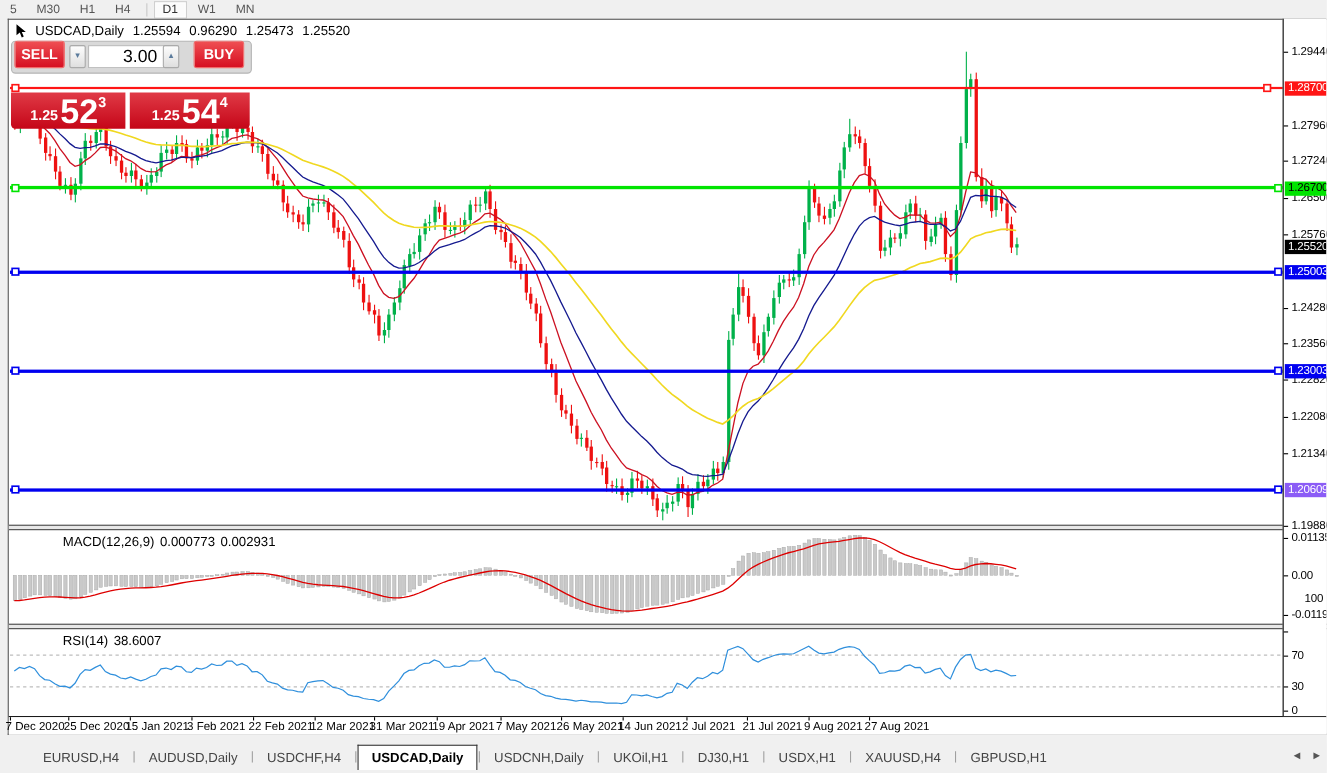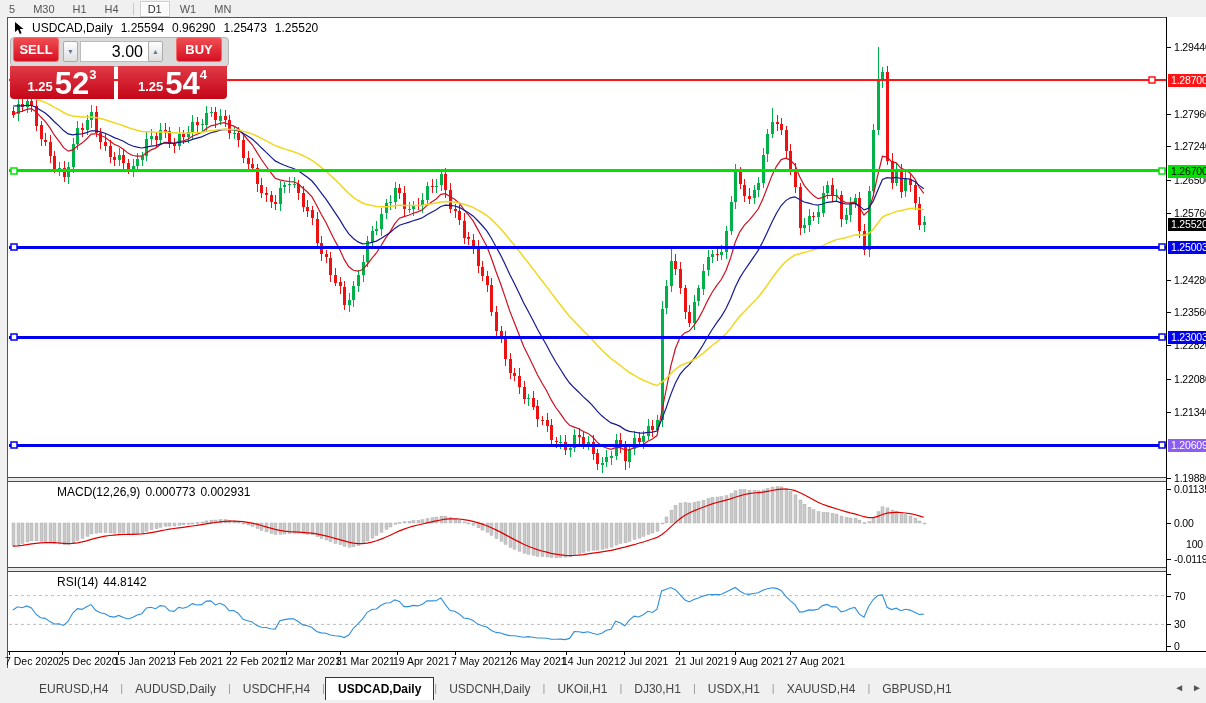--- a/index.html
+++ b/index.html
@@ -27,21 +27,21 @@
   .tp-chrome{left:10px;top:37px;width:217px;height:28px;background:#d9d9d9;border:1px solid #b5b5b5;border-radius:4px;}
   .tp-btn{position:absolute;top:37px;height:25px;border:1px solid #f26a6a;border-radius:3px;
           background:linear-gradient(#ef4e52,#d60f22);color:#fff;font-weight:bold;font-size:13px;
           font-family:"Liberation Sans",sans-serif;cursor:pointer;padding:0;}
   #sell-btn{left:13px;width:46px;}
   #buy-btn{left:176px;width:46px;}
   .spin{position:absolute;top:41px;width:15px;height:21px;background:linear-gradient(#fdfdfd,#dfdfdf);
         border:1px solid #aaa;border-radius:2px;color:#5b7b9c;font-size:7px;padding:0;cursor:pointer;}
   #vol-input{position:absolute;left:80px;top:41px;width:62px;height:19px;border:1px solid #bbb;
              font-size:16px;text-align:right;padding:0 6px 0 0;font-family:"Liberation Sans",sans-serif;color:#000;}
-  .px-block{position:absolute;top:66px;height:31px;background:linear-gradient(#e03a46,#c50618);
+  .px-block{position:absolute;top:84px;height:31px;background:linear-gradient(#e03a46,#c50618);
             color:#fff;display:flex;align-items:flex-end;justify-content:center;padding-bottom:2px;}
   #sell-px{left:10px;width:104px;border-radius:0 0 0 4px;}
   #buy-px{left:118px;width:109px;border-radius:0 0 4px 0;}
   .px-block .small{font-size:13px;font-weight:bold;margin:0 2px 3px 0;}
   .px-block .big{font-size:31px;font-weight:bold;line-height:26px;}
   .px-block .sup{font-size:13px;font-weight:bold;align-self:flex-start;margin-top:1px;}
   
   .panel-label{font-size:12px;color:#000;white-space:nowrap;margin-left:44px;}
   .panel-label span{margin-right:5px;}
   
@@ -696,21 +696,21 @@
     <svg id="rsi-svg" class="abs" style="left:1px;top:553px;" width="1158" height="80">
         <line x1="0" y1="24.599999999999998" x2="1158" y2="24.599999999999998" stroke="#bdbdbd" stroke-width="1" stroke-dasharray="3,3"></line>
         <line x1="0" y1="53.4" x2="1158" y2="53.4" stroke="#bdbdbd" stroke-width="1" stroke-dasharray="3,3"></line>
         <polyline points="4.0,39.0 8.6,35.8 13.2,36.8 17.8,34.9 22.4,36.9 27.0,43.2 31.6,46.8 36.2,47.4 40.8,50.6 45.4,53.0 50.0,52.7 54.6,54.4 59.2,50.2 63.8,42.1 68.4,37.7 73.0,38.4 77.6,35.7 82.2,33.6 86.8,39.5 91.4,41.8 96.0,42.8 100.6,45.4 105.2,46.1 109.8,44.4 114.4,46.4 119.0,48.0 123.6,46.5 128.2,44.0 132.8,42.7 137.4,37.0 142.0,36.3 146.6,37.7 151.2,34.6 155.8,35.2 160.4,39.7 165.0,40.3 169.6,36.4 174.2,37.3 178.8,35.8 183.4,32.6 188.0,34.0 192.6,33.6 197.2,30.1 201.8,29.9 206.4,33.9 211.0,32.3 215.6,34.4 220.2,39.7 224.8,39.6 229.4,42.5 234.0,48.3 238.6,49.8 243.2,50.9 247.8,54.6 252.4,56.2 257.0,56.5 261.6,57.7 266.2,58.1 270.8,49.7 275.4,48.6 280.0,47.9 284.6,47.7 289.2,50.5 293.8,53.9 298.4,54.7 303.0,56.5 307.6,60.5 312.2,61.9 316.8,62.3 321.4,64.0 326.0,64.7 330.6,65.1 335.2,66.6 339.8,64.1 344.4,57.3 349.0,52.8 353.6,47.9 358.2,41.3 362.8,38.5 367.4,38.0 372.0,34.3 376.6,32.0 381.2,31.8 385.8,28.9 390.4,30.5 395.0,35.6 399.6,35.6 404.2,34.4 408.8,34.9 413.4,33.2 418.0,29.7 422.6,29.9 427.2,29.7 431.8,26.9 436.4,33.6 441.0,39.6 445.6,40.3 450.2,42.9 454.8,47.0 459.4,47.6 464.0,49.4 468.6,53.1 473.2,54.7 477.8,56.0 482.4,59.5 487.0,61.4 491.6,62.0 496.2,63.6 500.8,64.6 505.4,64.8 510.0,65.5 514.6,66.3 519.2,65.6 523.8,66.2 528.4,67.0 533.0,67.0 537.6,67.3 542.2,68.2 546.8,68.2 551.4,68.1 556.0,68.6 560.6,67.4 565.2,60.6 569.8,60.8 574.4,61.6 579.0,60.7 583.6,62.2 588.2,63.5 592.8,62.3 597.4,59.3 602.0,58.3 606.6,50.2 611.2,51.7 615.8,54.8 620.4,49.2 625.0,45.1 629.6,46.0 634.2,43.7 638.8,40.3 643.4,41.5 648.0,38.2 652.6,20.0 657.2,18.3 661.8,16.6 666.4,18.7 671.0,23.6 675.6,28.7 680.2,30.9 684.8,28.4 689.4,26.9 694.0,25.1 698.6,23.8 703.2,23.5 707.8,23.6 712.4,23.3 717.0,21.1 721.6,18.7 726.2,16.5 730.8,20.0 735.4,22.7 740.0,23.4 744.6,22.5 749.2,21.8 753.8,19.3 758.4,17.7 763.0,16.8 767.6,17.4 772.2,19.4 776.8,25.4 781.4,29.8 786.0,33.7 790.6,41.1 795.2,40.6 799.8,38.9 804.4,39.1 809.0,38.2 813.6,34.6 818.2,33.4 822.8,35.9 827.4,35.7 832.0,40.9 836.6,39.8 841.2,37.5 845.8,36.4 850.4,43.1 855.0,46.2 859.6,35.5 864.2,28.5 868.8,24.5 873.4,23.9 878.0,36.3 882.6,38.6 887.2,37.2 891.8,39.7 896.4,38.3 901.0,39.1 905.6,41.2 910.2,43.5 914.8,43.1" fill="none" stroke="#2f8fdc" stroke-width="1.1"></polyline>
       </svg>
 
     <div class="abs panel-label" style="left:5px;top:467px;">
       <span>MACD(12,26,9)</span><span>0.000773</span><span>0.002931</span>
     </div>
     <div class="abs panel-label" style="left:5px;top:557px;">
-      <span>RSI(14)</span><span>44.8142</span>
+      <span>RSI(14)</span><span>38.6007</span>
     </div>
   </div>
 
   <div class="abs divider" style="top:477px;"></div>
   <div class="abs divider" style="top:567px;"></div>
   <div class="abs" style="left:8px;top:651px;width:1198px;height:1px;background:#000;"></div>
 
   <div id="date-strip" class="abs">
       <div class="date-tick" style="left: 1px;"></div>
       <div class="date-lbl" style="left: -3px;">7 Dec 2020</div>

